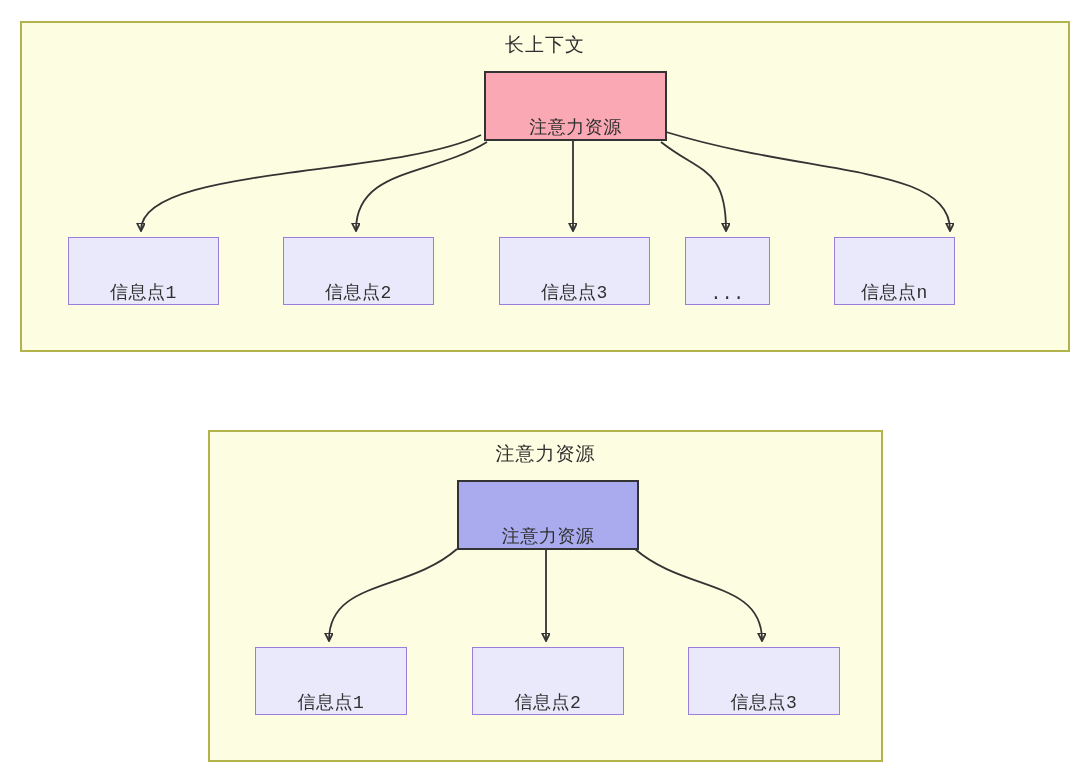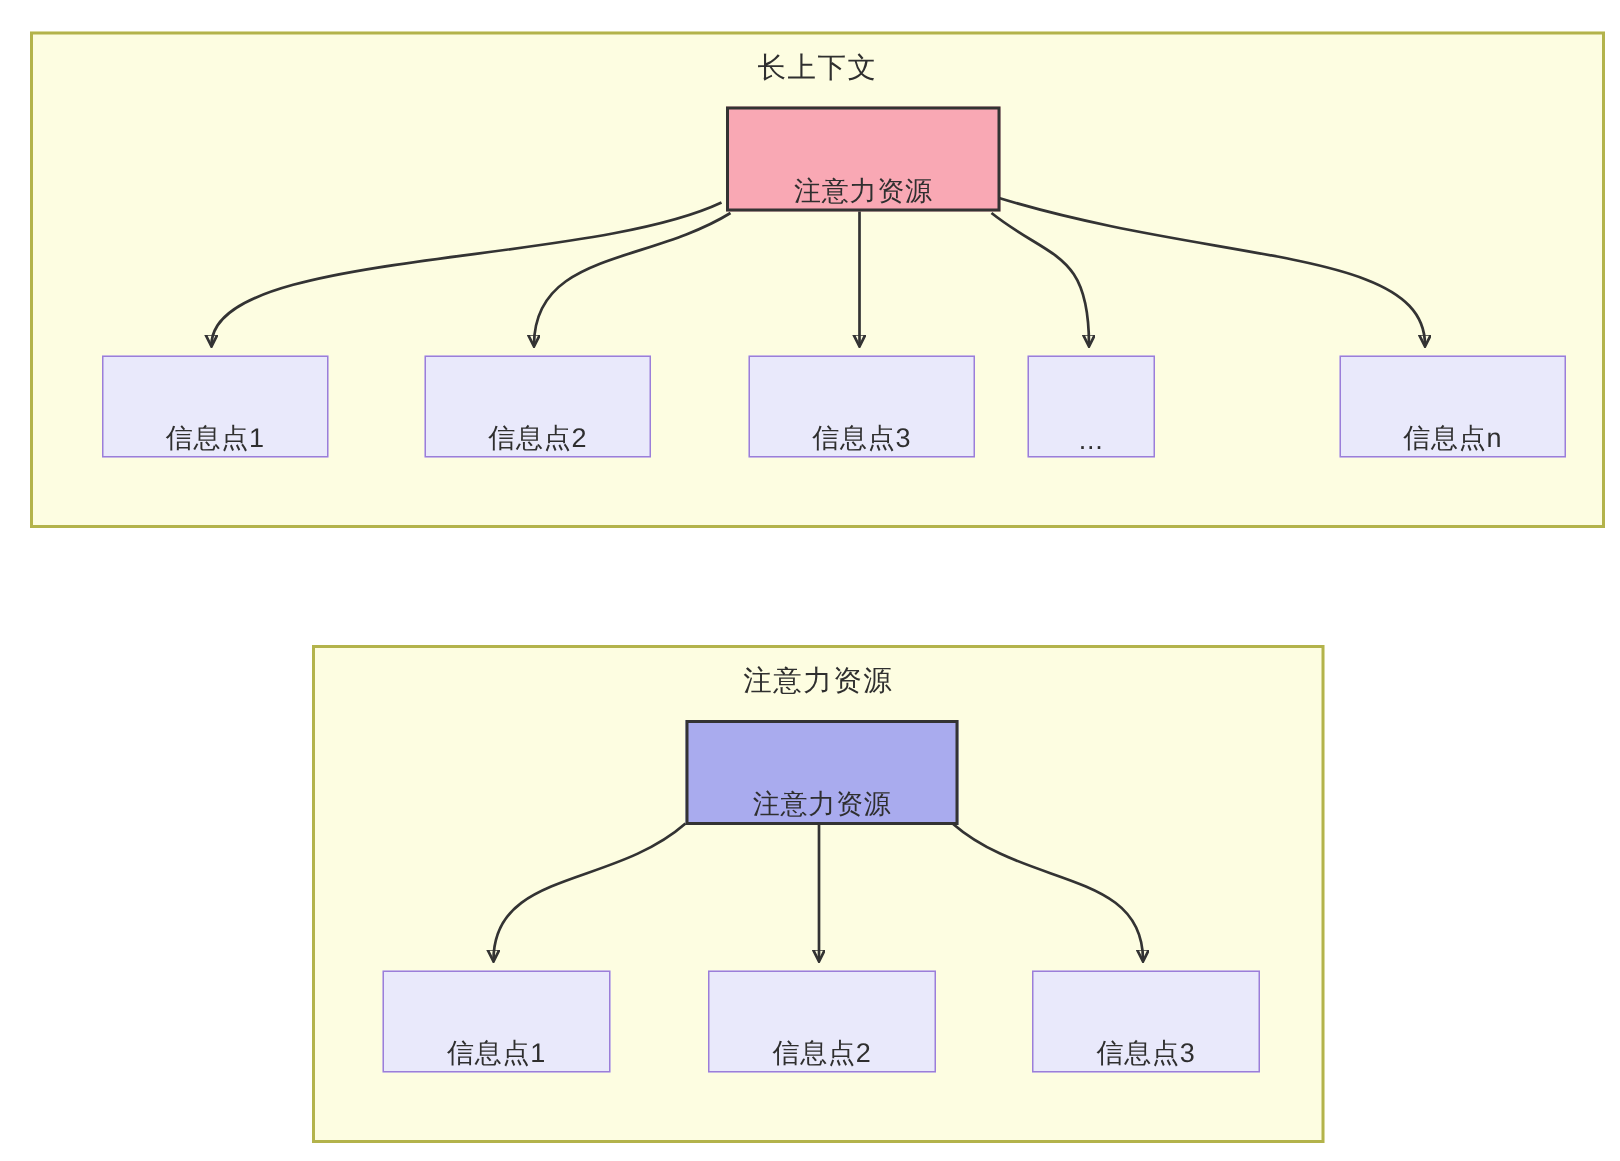--- a/index.html
+++ b/index.html
@@ -52,28 +52,29 @@
   .attention-short {
     left: 247px; top: 48px; width: 182px; height: 70px;
     background: var(--attention-short-fill, #a9abee);
   }
 
   .info {
     background: var(--info-fill, #e9e9fb);
     border: 1.5px solid var(--info-border, #9b7ed9);
     top: 214px;
     height: 68px;
+    font-family: Liberation Mono, monospace;
   }
   .panel-short .info { top: 215px; }
 
   .li-1 { left: 46px;  width: 151px; }
   .li-2 { left: 261px; width: 151px; }
   .li-3 { left: 477px; width: 151px; }
   .li-4 { left: 663px; width: 85px;  }
-  .li-5 { left: 871px; width: 151px; }
+  .li-5 { left: 812px; width: 121px; }
 
   .si-1 { left: 45px;  width: 152px; }
   .si-2 { left: 262px; width: 152px; }
   .si-3 { left: 478px; width: 152px; }
 
   svg.arrows {
     position: absolute;
     inset: 0;
     width: 1080px;
     height: 774px;

